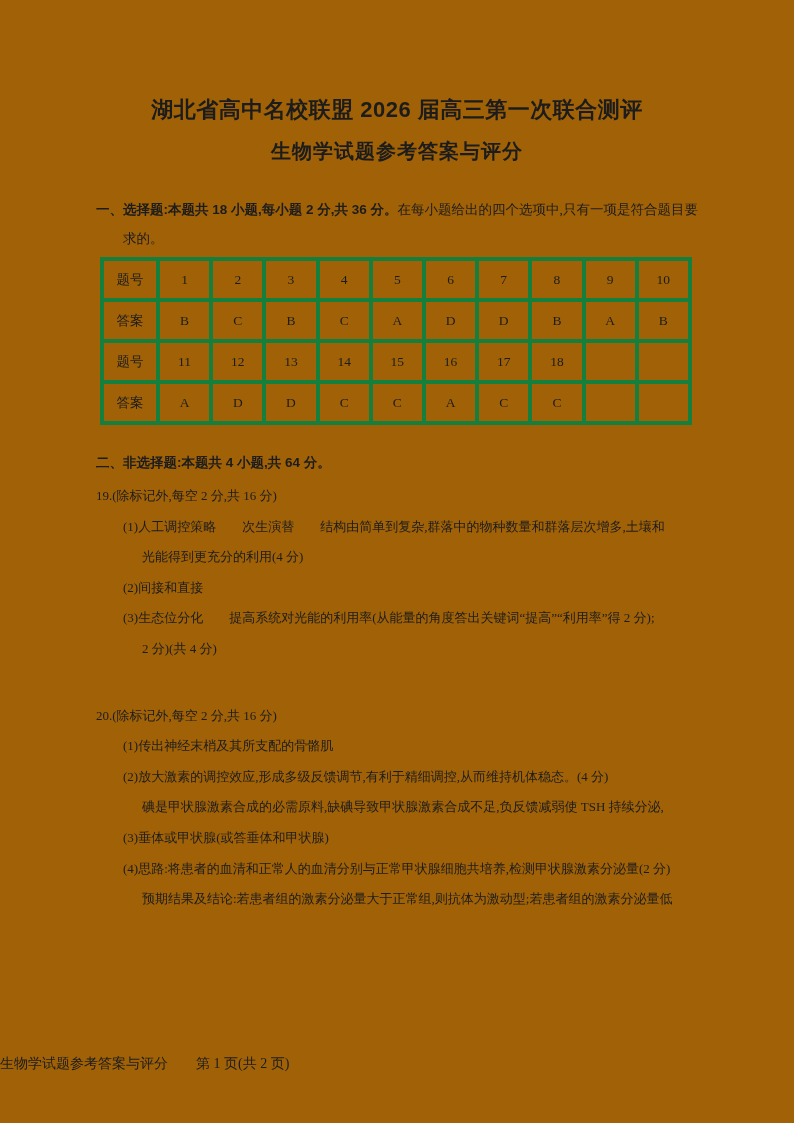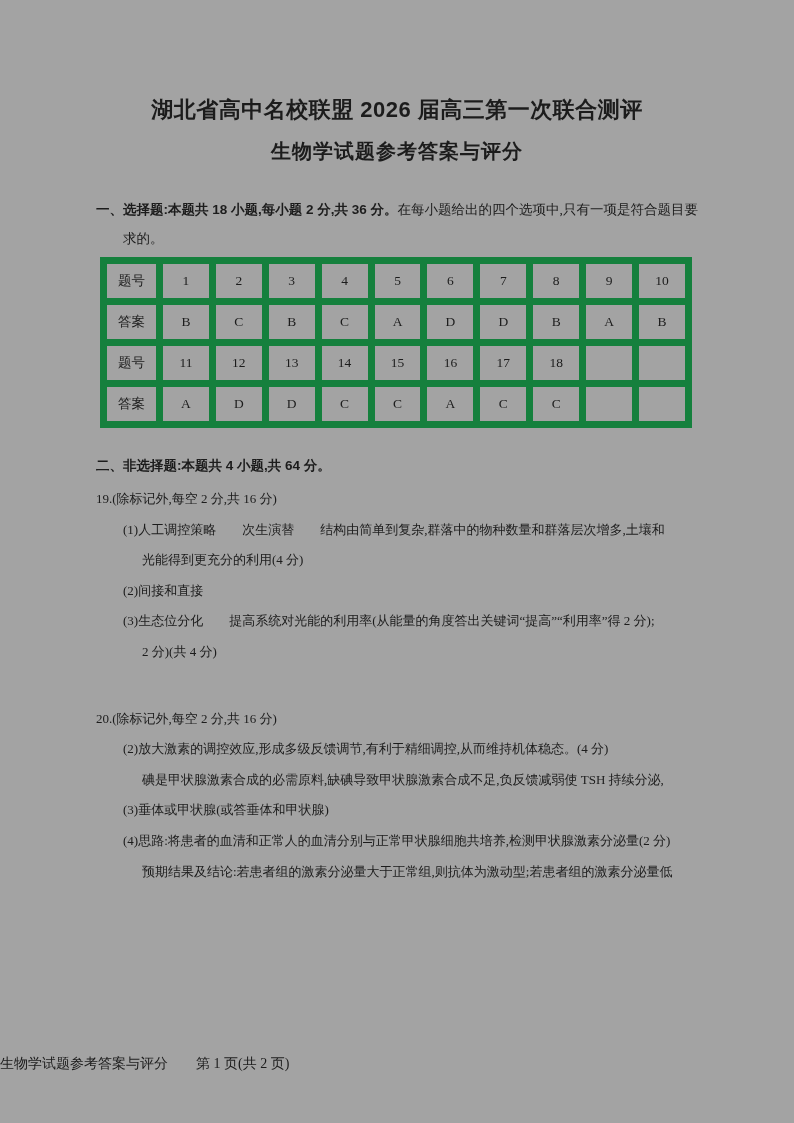--- a/index.html
+++ b/index.html
@@ -5,21 +5,21 @@
   * { margin: 0; padding: 0; box-sizing: border-box; }
   html, body { background: #ffffff; }
   body {
     width: 794px; height: 1123px;
     font-family: "Liberation Serif", "DejaVu Serif", serif;
     color: #1c1c1c;
   }
   .page {
     position: relative;
     width: 794px; height: 1123px;
-    background: #a3a3a3;
+    background: #a16207;
     padding: 96px 96px 0 96px;
     overflow: hidden;
   }
   .sans-bold {
     font-family: "Liberation Sans", "DejaVu Sans", sans-serif;
     font-weight: 700;
   }
   .title1 {
     text-align: center;
     font-family: "Liberation Sans", "DejaVu Sans", sans-serif;
@@ -45,21 +45,21 @@
   .l2 { margin-left: 46px; }
 
   table.answers {
     border-collapse: collapse;
     table-layout: fixed;
     width: 592px;
     margin: 4px 0 0 4px;
   }
   table.answers col.c-head { width: 56px; }
   table.answers td {
-    border: 7px solid #15803d;
+    border: 4px solid #15803d;
     height: 41px;
     text-align: center;
     vertical-align: middle;
     font-size: 13.5px;
   }
 
   .sec2 {
     margin-top: 24px;
     font-size: 13.5px;
     line-height: 28px;
@@ -167,20 +167,21 @@
     <div class="line l0">19.(除标记外,每空 2 分,共 16 分)</div>
     <div class="line l1">(1)人工调控策略　　次生演替　　结构由简单到复杂,群落中的物种数量和群落层次增多,土壤和</div>
     <div class="line l2">光能得到更充分的利用(4 分)</div>
     <div class="line l1">(2)间接和直接</div>
     <div class="line l1">(3)生态位分化　　提高系统对光能的利用率(从能量的角度答出关键词“提高”“利用率”得 2 分);</div>
     <div class="line l2">2 分)(共 4 分)</div>
   </div>
 
   <div class="q q20">
     <div class="line l0">20.(除标记外,每空 2 分,共 16 分)</div>
+    <div class="line l1">(1)传出神经末梢及其所支配的骨骼肌</div>
     <div class="line l1">(2)放大激素的调控效应,形成多级反馈调节,有利于精细调控,从而维持机体稳态。(4 分)</div>
     <div class="line l2">碘是甲状腺激素合成的必需原料,缺碘导致甲状腺激素合成不足,负反馈减弱使 TSH 持续分泌,</div>
     <div class="line l1">(3)垂体或甲状腺(或答垂体和甲状腺)</div>
     <div class="line l1">(4)思路:将患者的血清和正常人的血清分别与正常甲状腺细胞共培养,检测甲状腺激素分泌量(2 分)</div>
     <div class="line l2">预期结果及结论:若患者组的激素分泌量大于正常组,则抗体为激动型;若患者组的激素分泌量低</div>
   </div>
 
   <div class="footer">生物学试题参考答案与评分　　第 1 页(共 2 页)</div>
 
 </div>

